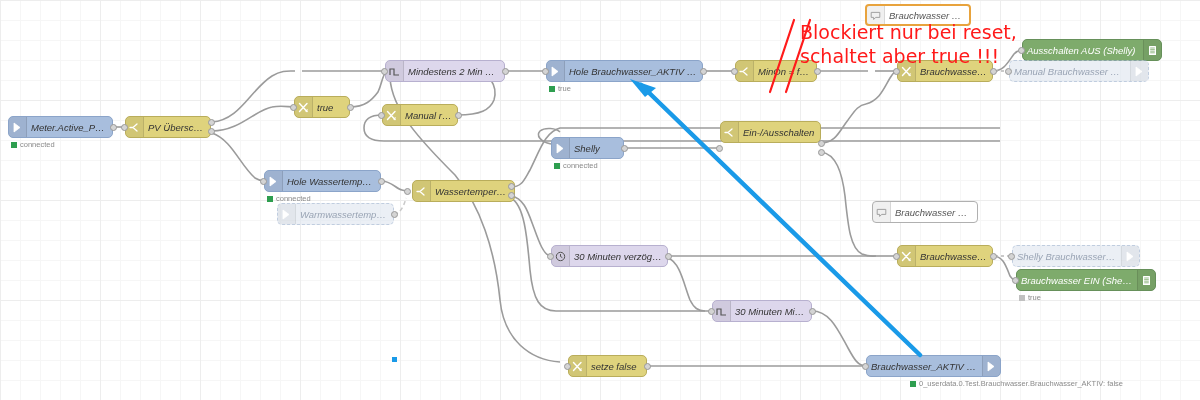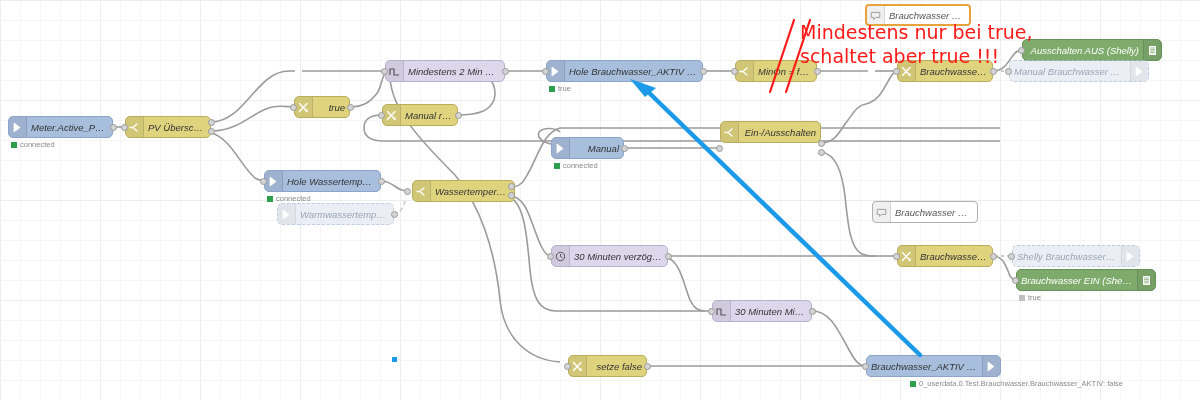--- a/index.html
+++ b/index.html
@@ -33,21 +33,21 @@
     display: flex;
     align-items: center;
     font-size: 9.5px;
     font-style: italic;
     color: #333;
     white-space: nowrap;
     overflow: hidden;
   }
   .node .lbl {
     flex: 1 1 auto;
-    text-align: right;
+    text-align: left;
     padding: 0 4px;
     overflow: hidden;
     text-overflow: ellipsis;
   }
   .icon-box {
     width: 17px;
     height: 100%;
     flex: 0 0 17px;
     display: flex;
     align-items: center;
@@ -340,21 +340,21 @@
       </div>
       <div class="port" style="left: 404px; top: 187.5px;"></div>
       <div class="port" style="left: 508px; top: 183px;"></div>
       <div class="port" style="left: 508px; top: 192px;"></div>
       <div class="node n-blue" style="left: 551px; top: 137px; width: 73px;">
         <span class="icon-box">
           <svg width="11" height="11" viewBox="0 0 11 11">
             <path d="M2 1 L8 5.5 L2 10 Z" fill="#ffffff" stroke="#ffffff" stroke-width="0.8"></path>
           </svg>
         </span>
-        <span class="lbl">Manual</span>
+        <span class="lbl">Shelly</span>
       </div>
       <div class="port" style="left: 621px; top: 144.5px;"></div>
       <div class="status" style="left: 554px; top: 161px;">
         <span class="dot green"></span>
         <span>connected</span>
       </div>
       <div class="node n-yellow" style="left: 720px; top: 121px; width: 101px;">
         <span class="icon-box">
           <svg width="11" height="11" viewBox="0 0 11 11">
             <path d="M1 5.5 H4 M4 5.5 L8 2 M4 5.5 L8 9" stroke="#ffffff" stroke-width="1.3" fill="none" stroke-linecap="round"></path>
@@ -469,18 +469,18 @@
       <line x1="770" y1="92" x2="794" y2="20"></line>
     </g>
 
     <g>
       <line x1="920" y1="355" x2="641" y2="85" stroke="#1a9ae8" stroke-width="4.5" stroke-linecap="round"></line>
       <polygon points="630,79 656,88 645,97" fill="#1a9ae8"></polygon>
     </g>
   </svg>
 
   <div class="annotation" style="left:800px; top:20px;">
-    <div>Mindestens nur bei true,</div>
+    <div>Blockiert nur bei reset,</div>
     <div>schaltet aber true !!!</div>
   </div>
 
   <div class="blue-dot" style="left:392px; top:357px;"></div>
 </div>
 
 </body></html>

